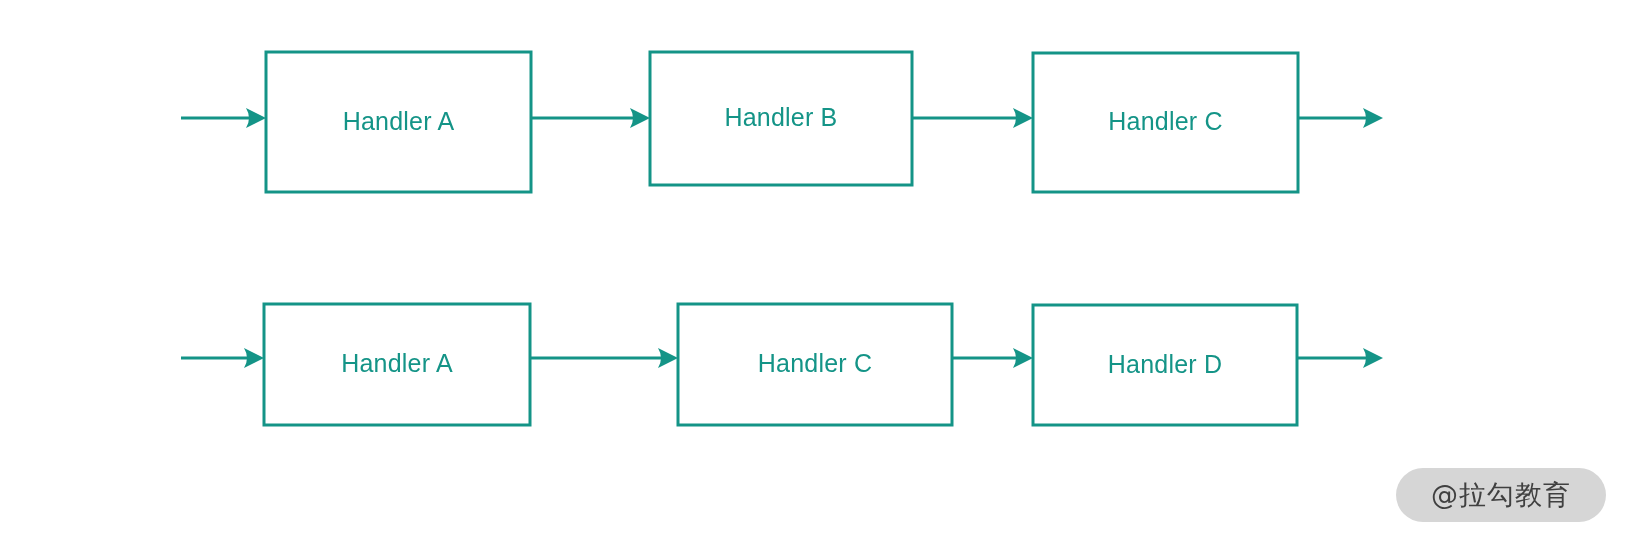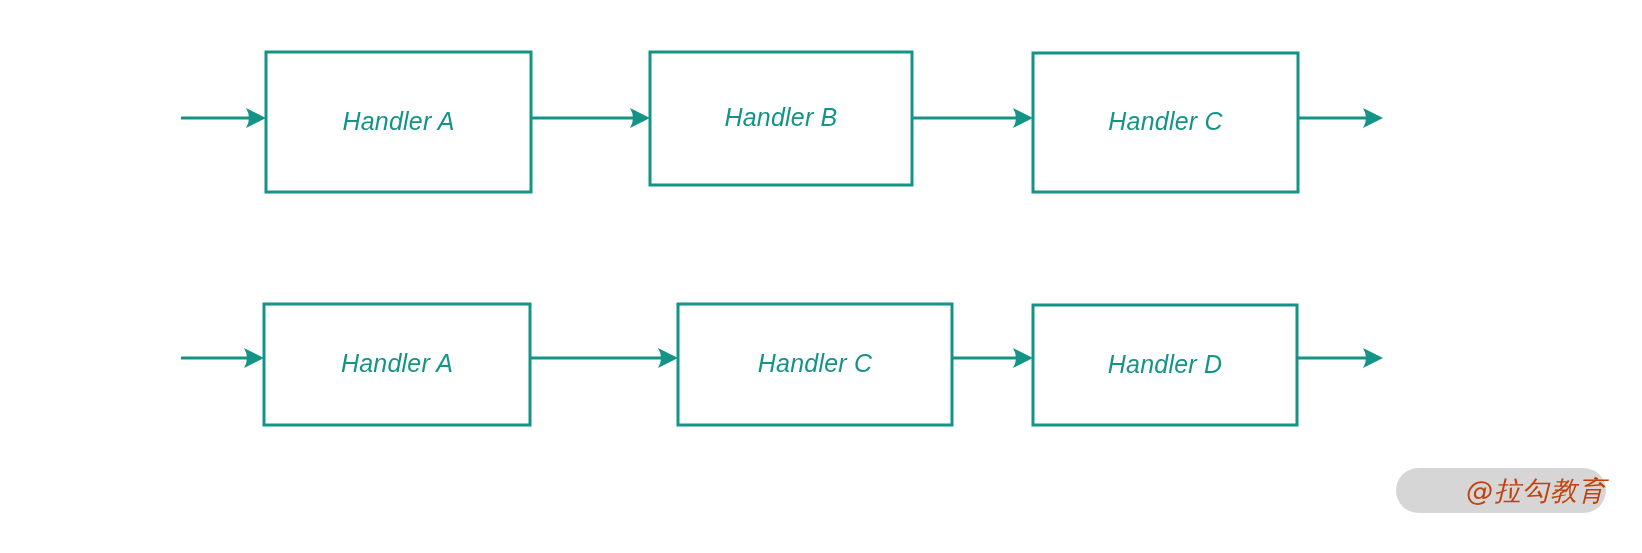--- a/index.html
+++ b/index.html
@@ -9,21 +9,20 @@
   }
   body {
     font-family: "Liberation Sans", sans-serif;
   }
   #canvas {
     position: relative;
     width: 1642px;
     height: 553px;
     background: #ffffff;
     overflow: hidden;
-    font-style: italic;
   }
   #diagram-svg {
     position: absolute;
     left: 0;
     top: 0;
     width: 1642px;
     height: 553px;
     display: block;
   }
   .node-label {
@@ -46,27 +45,27 @@
   }
   .edge-head {
     fill: #149487;
     stroke: none;
   }
   #watermark {
     position: absolute;
     left: 1396px;
     top: 468px;
     width: 210px;
-    height: 45px;
+    height: 54px;
     border-radius: 27px;
     background: #d6d6d6;
     display: flex;
     align-items: center;
-    justify-content: flex-end;
-    color: #c2410c;
+    justify-content: center;
+    color: #404040;
     font-size: 27px;
     font-family: "DejaVu Sans", sans-serif;
     letter-spacing: 1px;
     user-select: none;
   }
 </style>
 </head>
 <body>
 
 <div id="canvas">

